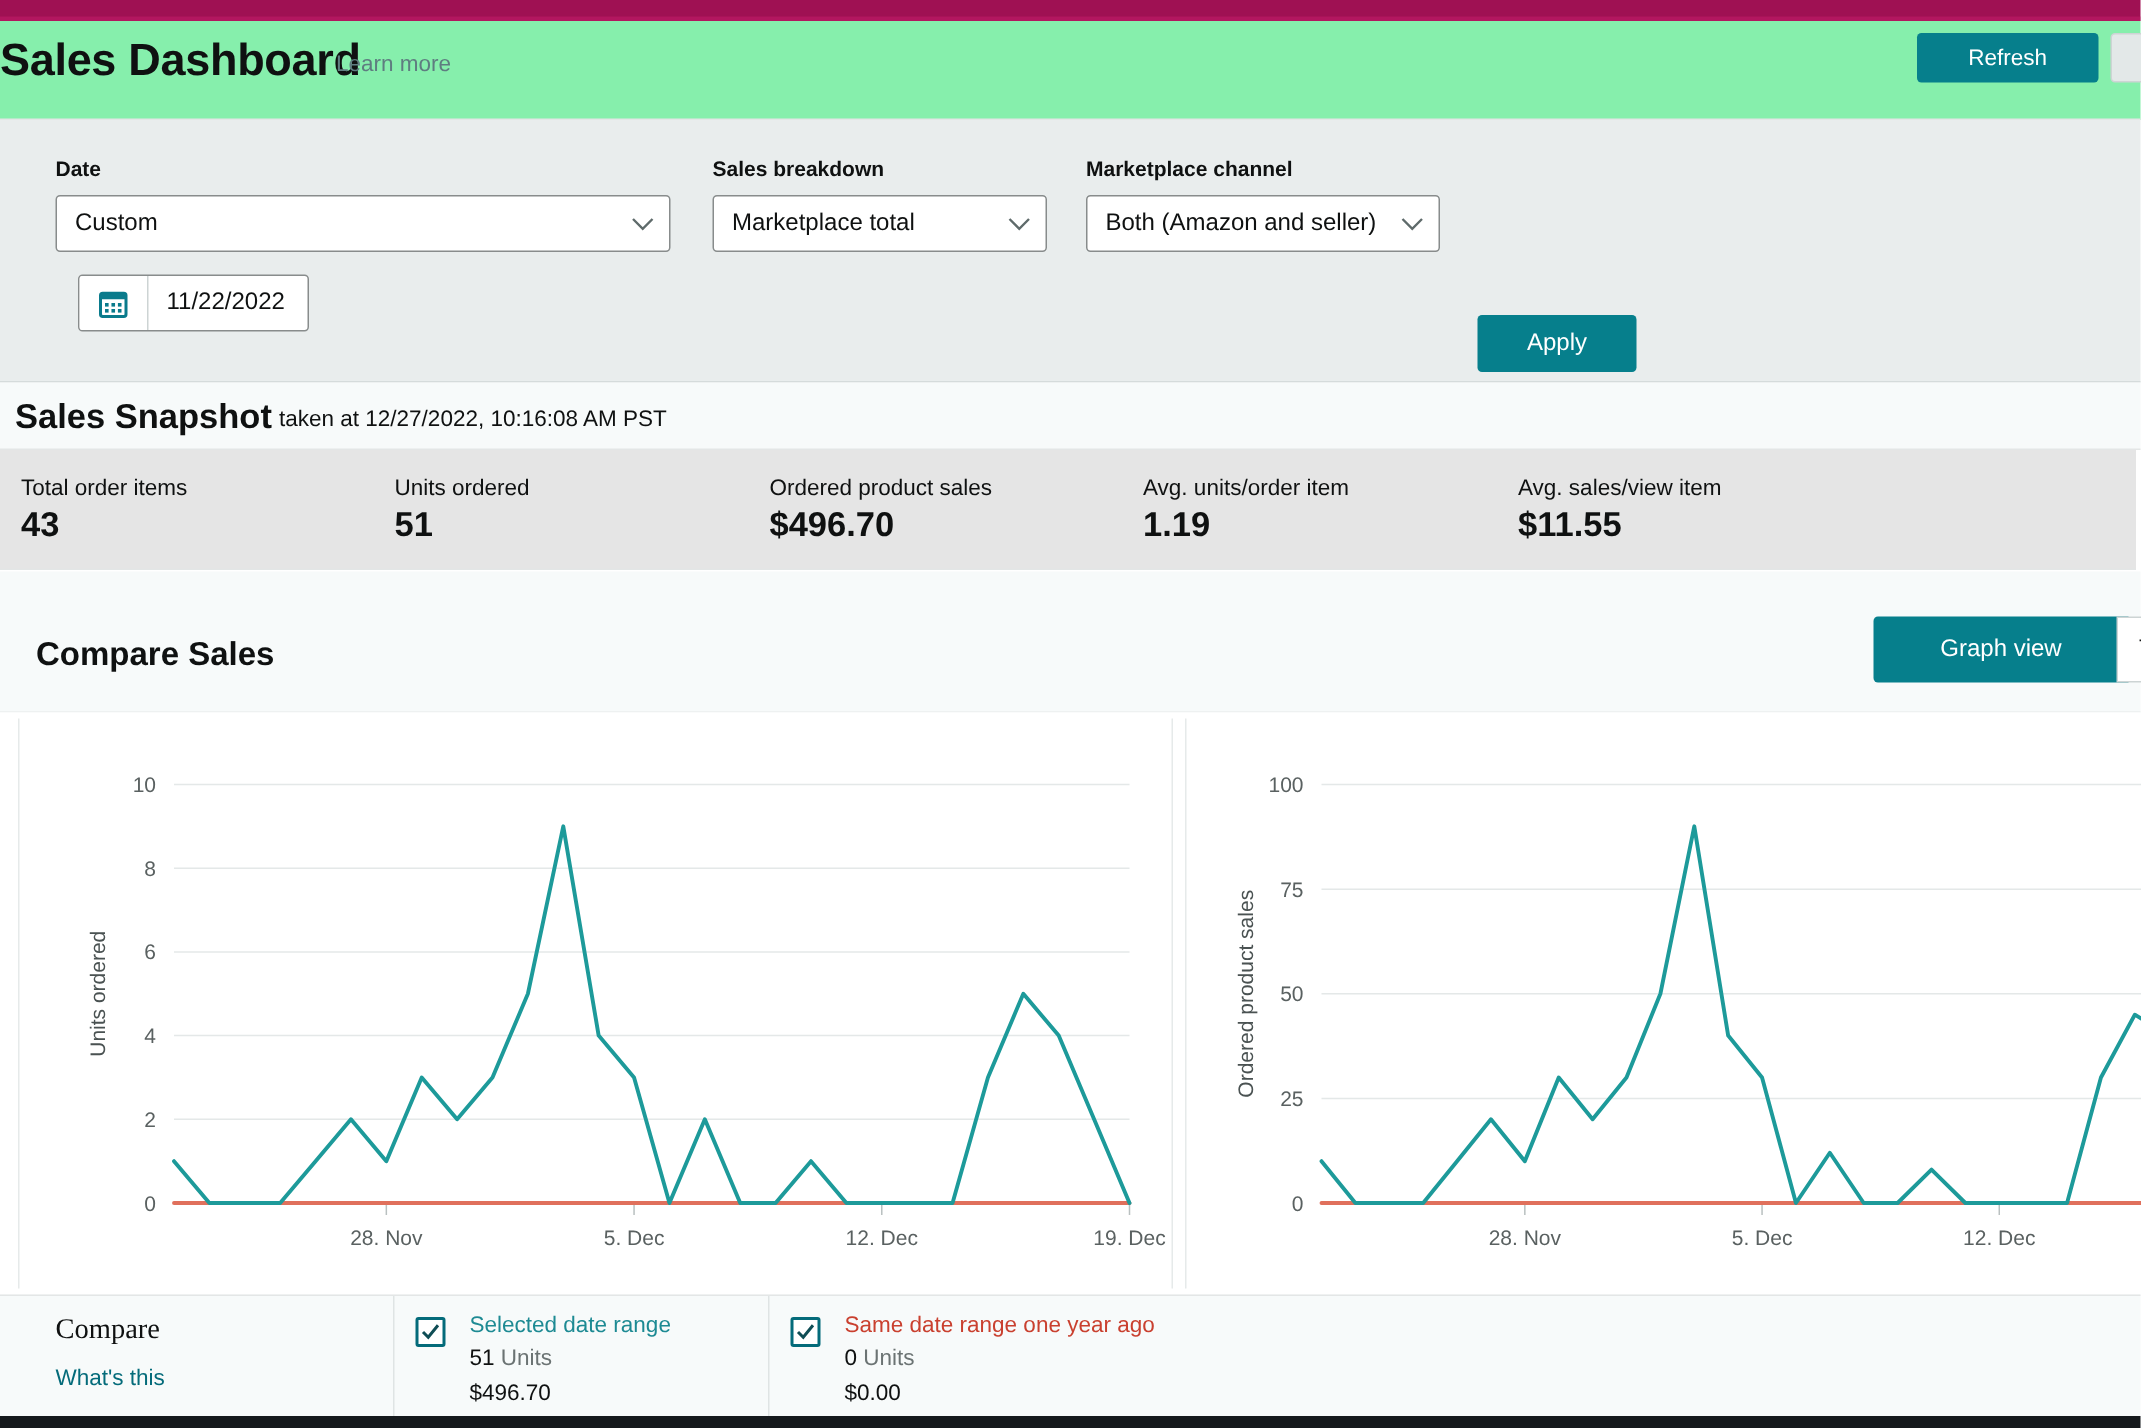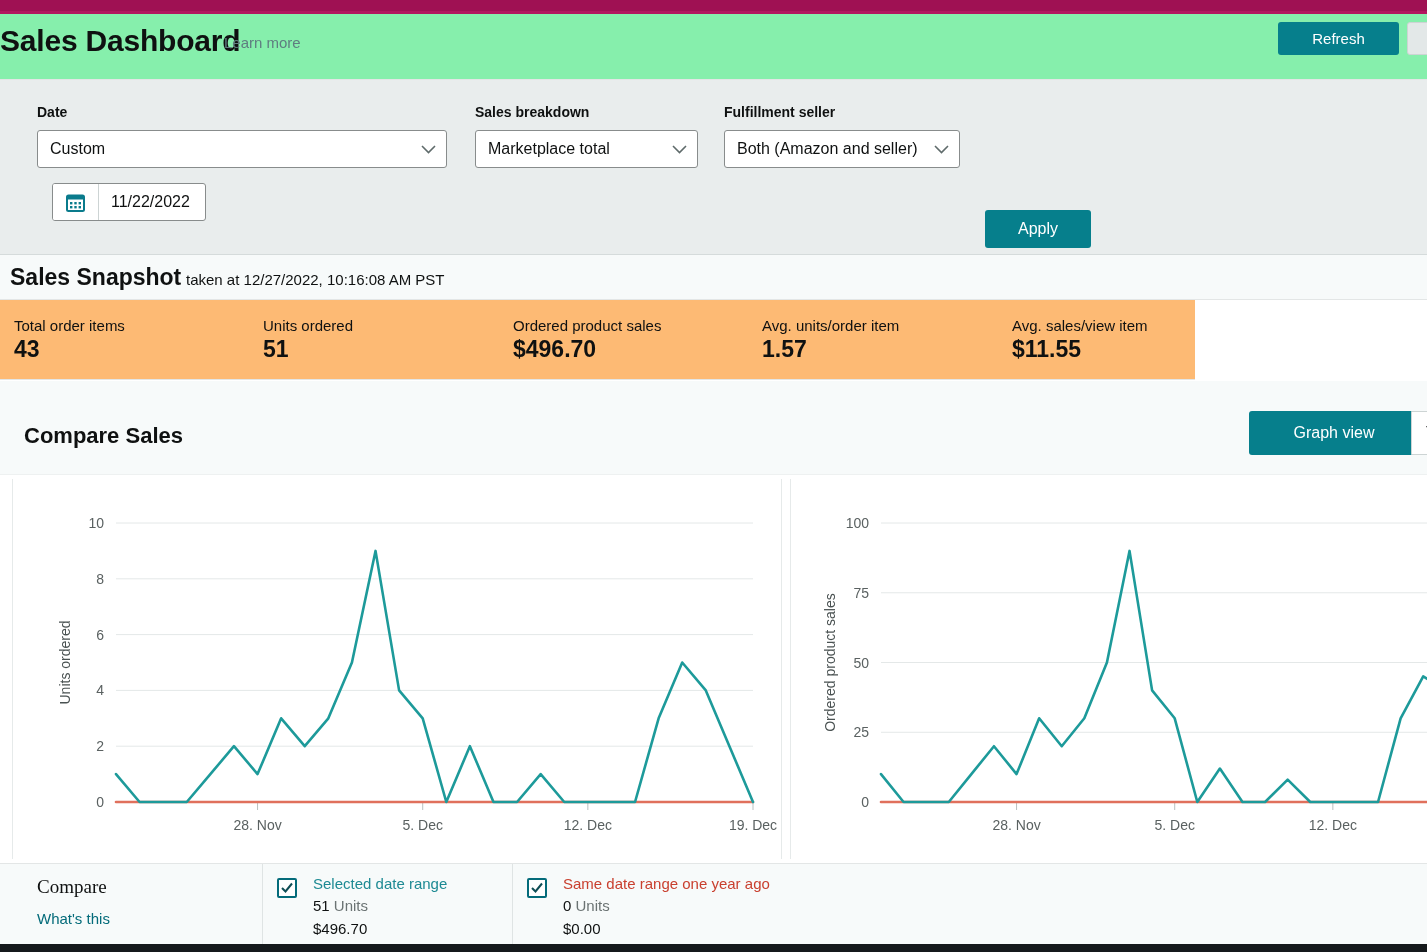--- a/index.html
+++ b/index.html
@@ -119,22 +119,22 @@
   #snapshot-title {
     position: absolute; left: 10px; top: 9px;
     font-size: 23px; font-weight: 700; color: #0f1111;
   }
   #snapshot-time {
     position: absolute; left: 186px; top: 16px;
     font-size: 15px; color: #0f1111;
   }
   #metrics {
     position: absolute; top: 300px; left: 0;
-    width: 1195px; height: 80px;
-    background: #fdba74;
+    width: 1424px; height: 80px;
+    background: #e5e5e5;
     border-bottom: 1px solid #e3e6e6;
   }
   .metric { position: absolute; top: 17px; }
   .metric .m-label { font-size: 15px; color: #0f1111; white-space: nowrap; }
   .metric .m-value { font-size: 23px; font-weight: 700; color: #0f1111; margin-top: 2px; }
 
   
   #compare-header {
     position: absolute; top: 381px; left: 0;
     width: 1427px; height: 94px;
@@ -241,21 +241,21 @@
   <div id="page-title">Sales Dashboard</div>
   <a id="learn-more">Learn more</a>
   <button id="refresh-button">Refresh</button>
   <button id="secondary-top-button"></button>
 </div>
 
 <div id="filter-bar">
 
   <div class="field-label" style="left:37px;  top:24px;">Date</div>
   <div class="field-label" style="left:475px; top:24px;">Sales breakdown</div>
-  <div class="field-label" style="left:724px; top:24px;">Fulfillment seller</div>
+  <div class="field-label" style="left:724px; top:24px;">Marketplace channel</div>
 
   <div class="select-box" style="left:37px; top:50px; width:410px;">
     <span class="val">Custom</span>
     <span class="chev">
       <svg viewBox="0 0 15 9" width="15" height="9">
           <path d="M1 1 L7.5 7.5 L14 1" fill="none" stroke="#5f6b6b" stroke-width="1.6"></path>
         </svg>
     </span>
   </div>
 
@@ -312,21 +312,21 @@
   <div class="metric" style="left:263px;">
     <div class="m-label">Units ordered</div>
     <div class="m-value">51</div>
   </div>
   <div class="metric" style="left:513px;">
     <div class="m-label">Ordered product sales</div>
     <div class="m-value">$496.70</div>
   </div>
   <div class="metric" style="left:762px;">
     <div class="m-label">Avg. units/order item</div>
-    <div class="m-value">1.57</div>
+    <div class="m-value">1.19</div>
   </div>
   <div class="metric" style="left:1012px;">
     <div class="m-label">Avg. sales/view item</div>
     <div class="m-value">$11.55</div>
   </div>
 </div>
 
 <div id="compare-header">
   <div id="compare-title">Compare Sales</div>
 </div>

